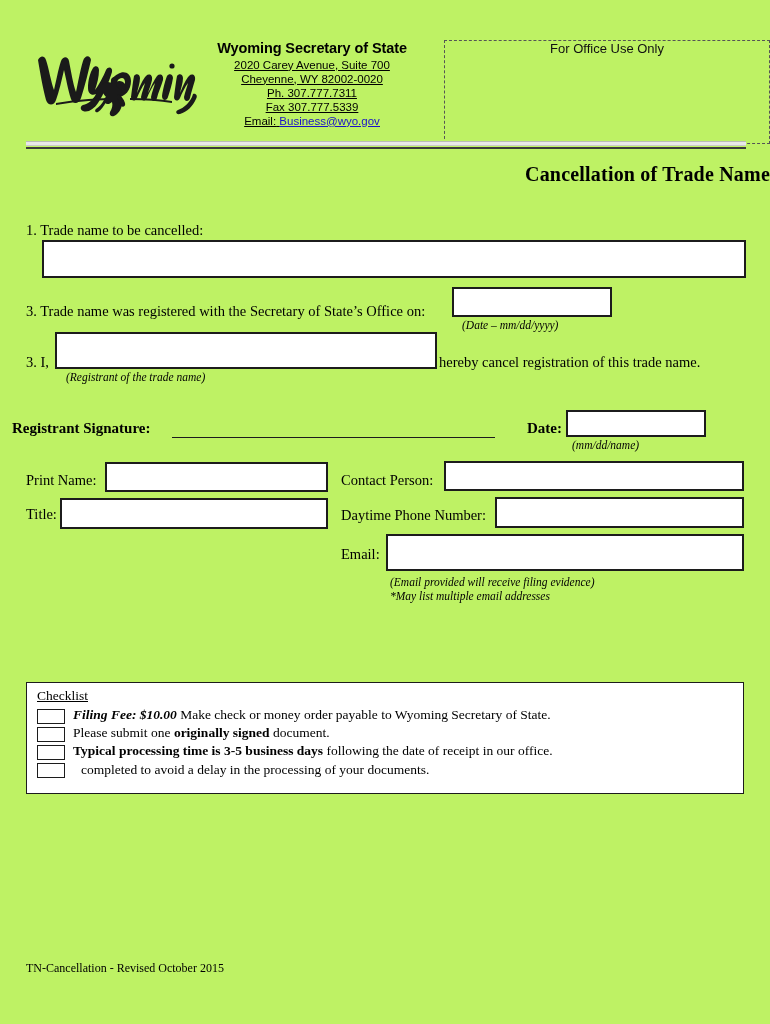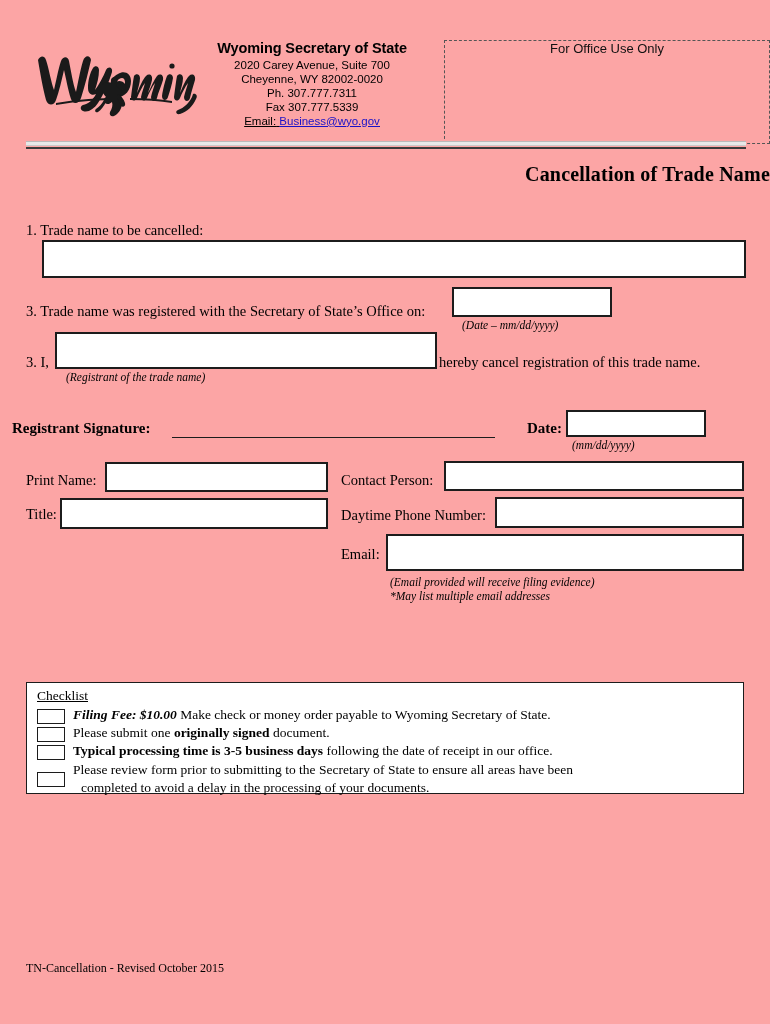--- a/index.html
+++ b/index.html
@@ -8,21 +8,21 @@
     background: #ffffff;
   }
   body {
     font-family: "Liberation Serif", "DejaVu Serif", serif;
     color: #000000;
   }
   .page {
     position: relative;
     width: 770px;
     height: 1024px;
-    background: #fca5a5;
+    background: #bef264;
     overflow: hidden;
   }
 
   
   .header {
     position: absolute;
     left: 26px;
     top: 22px;
     width: 720px;
     height: 115px;
@@ -46,20 +46,21 @@
     line-height: 1.22;
   }
   .agency-name {
     font-size: 14.5px;
     font-weight: bold;
     letter-spacing: -0.1px;
     white-space: nowrap;
   }
   .agency-line {
     font-size: 11.5px;
+    text-decoration: underline;
   }
   .agency-email {
     font-size: 11.5px;
     text-decoration: underline;
   }
   .agency-email a,
   .email-link {
     color: #1a12c8;
     text-decoration: underline;
   }
@@ -303,21 +304,21 @@
 
   <div class="txt item3-i">3. I,</div>
   <div class="bx item3-box"></div>
   <div class="caption item3-cap">(Registrant of the trade name)</div>
   <div class="txt item3-tail">hereby cancel registration of this trade name.</div>
 
   <div class="txt sig-label">Registrant Signature:</div>
   <div class="sig-line"></div>
   <div class="txt date-label">Date:</div>
   <div class="bx date-box"></div>
-  <div class="caption date-cap">(mm/dd/yyyy)</div>
+  <div class="caption date-cap">(mm/dd/name)</div>
 
   <div class="txt print-name-label">Print Name:</div>
   <div class="bx print-name-box"></div>
 
   <div class="txt title-label">Title:</div>
   <div class="bx title-box"></div>
 
   <div class="txt contact-label">Contact Person:</div>
   <div class="bx contact-box"></div>
 
@@ -340,20 +341,20 @@
         <div class="check-row">
           <div class="check-box-sq"></div>
           <div class="check-text"><span>Please submit one </span><span class="b">originally signed</span><span> document.</span></div>
         </div>
         <div class="check-row">
           <div class="check-box-sq"></div>
           <div class="check-text"><span class="b">Typical processing time is 3-5 business days</span><span> following the date of receipt in our office.</span></div>
         </div>
         <div class="check-row">
           <div class="check-box-sq"></div>
-          <div class="check-text"><span>Please review form prior to submitting to the Secretary of State to ensure all areas have been</span><span class="cont">completed to avoid a delay in the processing of your documents.</span></div>
+          <div class="check-text"><span class="cont">completed to avoid a delay in the processing of your documents.</span></div>
         </div>
       </div>
   </div>
 
   <div class="footer">TN-Cancellation - Revised October 2015</div>
 
 </div>
 
 </body></html>

